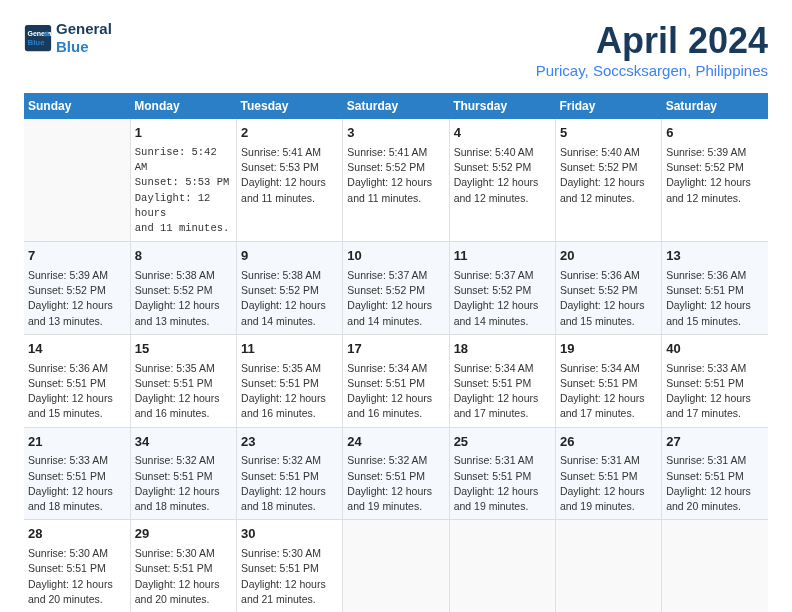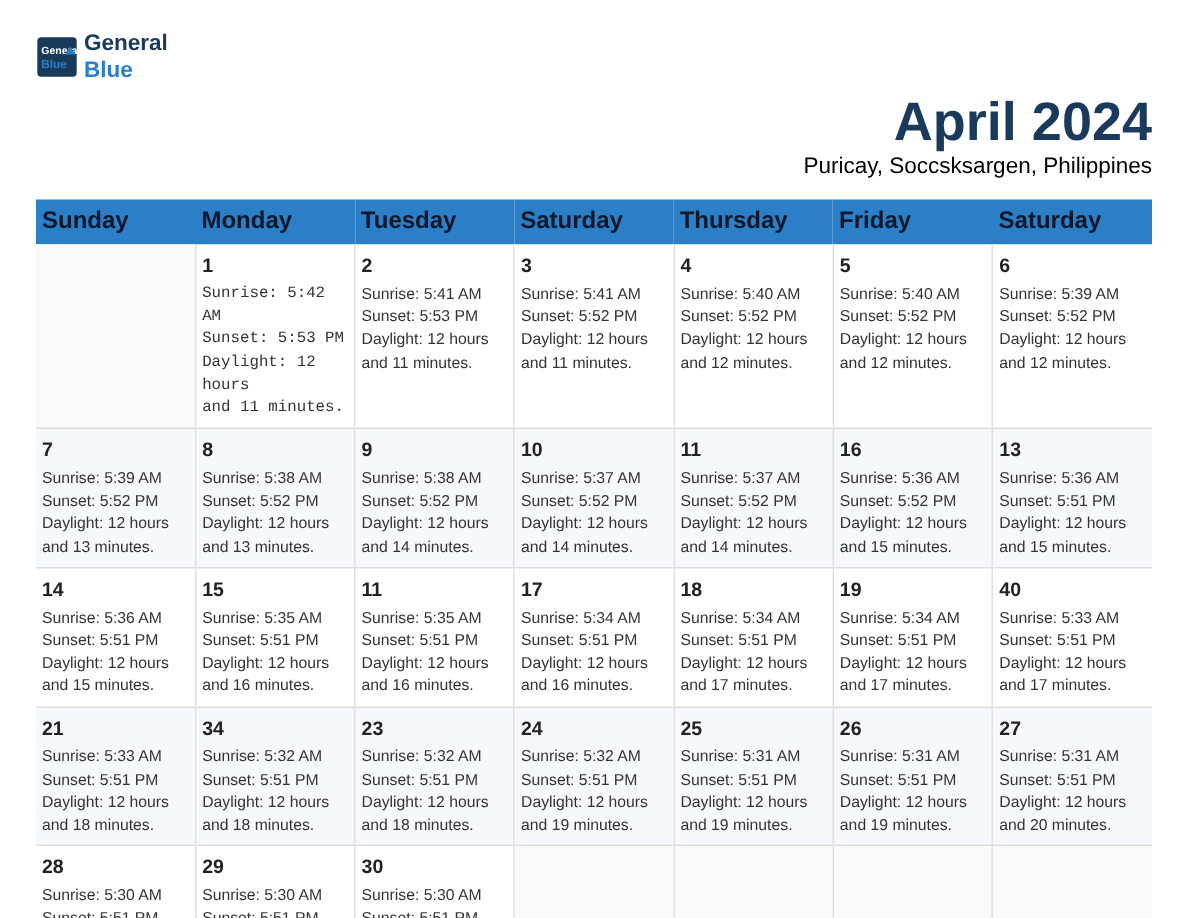--- a/index.html
+++ b/index.html
@@ -30,39 +30,38 @@
     .logo-blue { color: #2a7fc7; }
     .logo-icon {
       width: 28px;
       height: 28px;
     }
     .month-title {
       font-size: 36px;
       font-weight: bold;
       color: #1a3a5c;
       text-align: right;
-      margin-top: 40px;
     }
     .location-title {
       font-size: 15px;
-      color: #000000;
+      color: #3b82f6;
       text-align: right;
       margin-bottom: 10px;
     }
     table {
       width: 100%;
       border-collapse: collapse;
       font-size: 11px;
     }
     thead th {
       background-color: #2a7fc7;
-      color: #0f172a;
+      color: #ffffff;
       padding: 6px 4px;
       text-align: left;
-      font-size: 16px;
+      font-size: 12px;
       font-weight: bold;
     }
     tbody tr {
       border-bottom: 1px solid #ddd;
     }
     tbody td {
       vertical-align: top;
       padding: 5px 4px;
       border-right: 1px solid #e0e0e0;
       width: calc(100% / 7);
@@ -202,21 +201,21 @@
 and 14 minutes.</div>
         </td>
         <td>
           <span class="day-num">11</span>
           <div class="day-info" style="white-space: pre-line;">Sunrise: 5:37 AM
 Sunset: 5:52 PM
 Daylight: 12 hours
 and 14 minutes.</div>
         </td>
         <td>
-          <span class="day-num">16</span>
+          <span class="day-num">20</span>
           <div class="day-info" style="white-space: pre-line;">Sunrise: 5:36 AM
 Sunset: 5:52 PM
 Daylight: 12 hours
 and 15 minutes.</div>
         </td>
         <td>
           <span class="day-num">13</span>
           <div class="day-info" style="white-space: pre-line;">Sunrise: 5:36 AM
 Sunset: 5:51 PM
 Daylight: 12 hours

